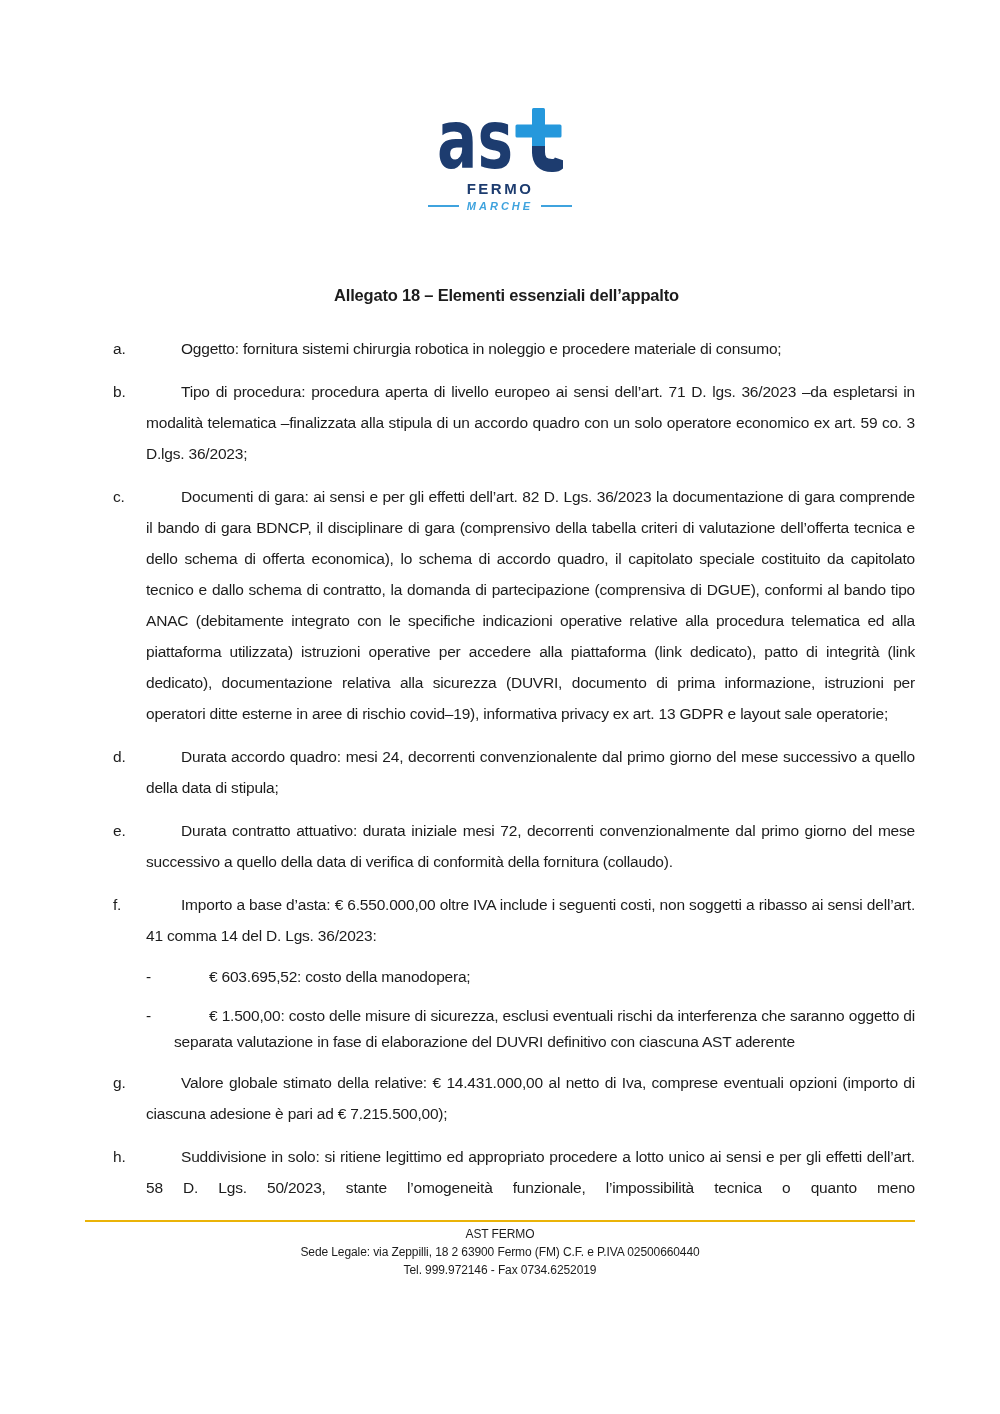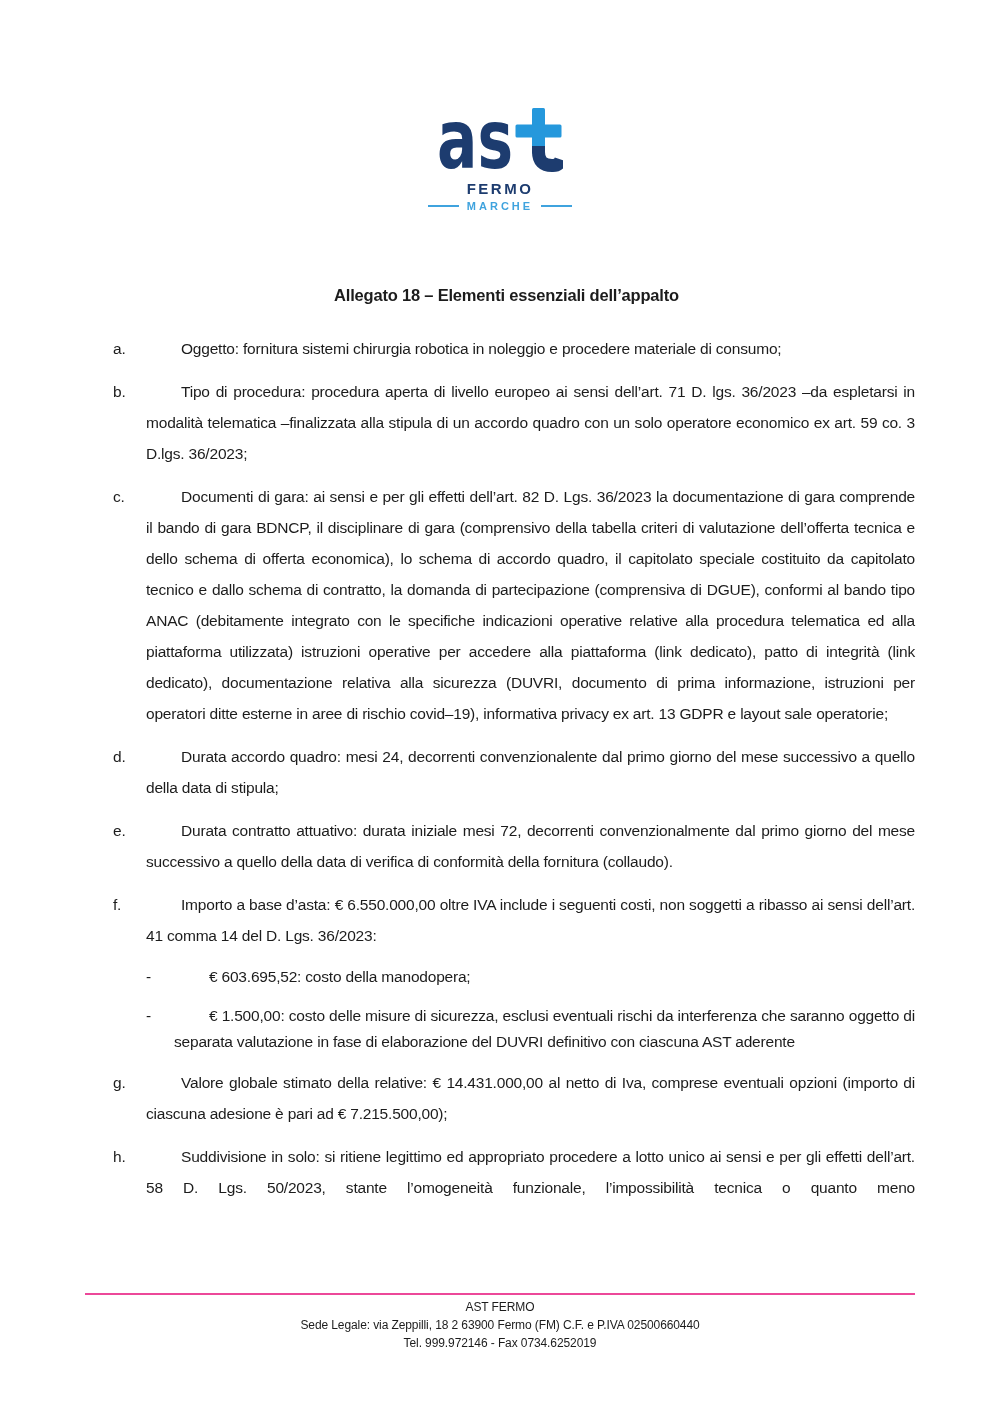--- a/index.html
+++ b/index.html
@@ -16,21 +16,21 @@
   
   .logo-block { padding-top: 108px; text-align: center; }
   .logo-mark { display: inline-block; }
   .logo-city {
     margin-top: 4px;
     font-size: 15px; font-weight: bold; color: #1d3c6f;
     letter-spacing: 2.5px;
   }
   .logo-region-row {
     margin-top: 3px;
-    display: flex; align-items: center; justify-content: center; gap: 8px;
+    display: flex; align-items: center; justify-content: center; gap: 8px; font-style: italic;
   }
   .logo-region-row .rule { width: 31px; height: 2px; background: #3fa3de; }
   .logo-region {
     font-size: 11px; font-weight: bold; color: #3fa3de; letter-spacing: 3px;
   }
 
   
   .doc-title {
     margin-top: 74px;
     text-align: center;
@@ -56,22 +56,22 @@
 
   .subitem { display: flex; margin-top: 13px; }
   .submarker {
     flex: 0 0 28px; width: 28px;
     font-size: 15.5px; line-height: 26px;
   }
   .subitem .para { line-height: 26px; }
 
   
   .footer {
-    position: absolute; left: 85px; width: 830px; top: 1293px;
-    border-top: 2px solid #ec4899;
+    position: absolute; left: 85px; width: 830px; top: 1220px;
+    border-top: 2px solid #eab308;
     text-align: center;
   }
   .footer-line { font-size: 12px; line-height: 18px; letter-spacing: -0.1px; }
   .footer-line:first-of-type { margin-top: 3px; }
   .footer-page { margin-top: 17px; font-size: 12px; font-style: italic; }
 </style>
 </head>
 <body>
 
 <div class="page">

